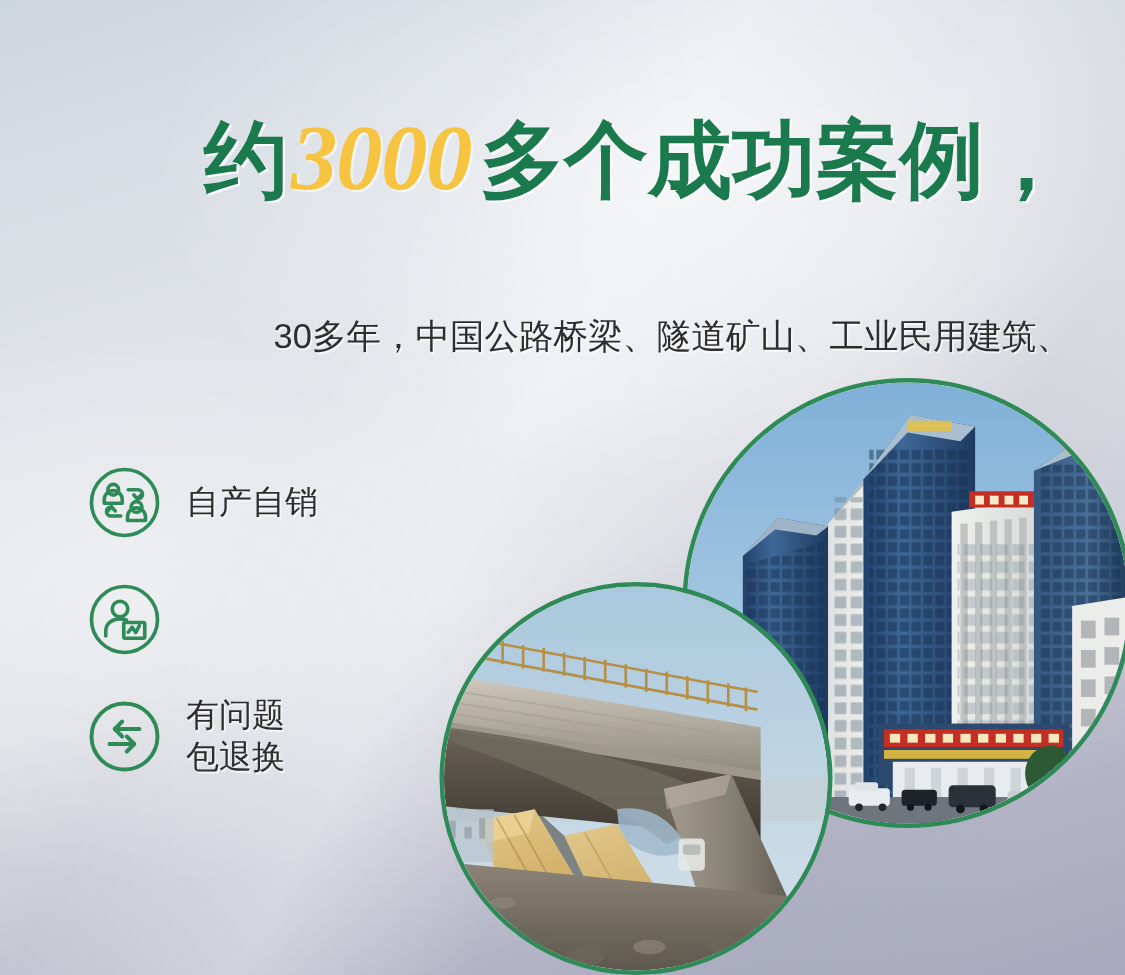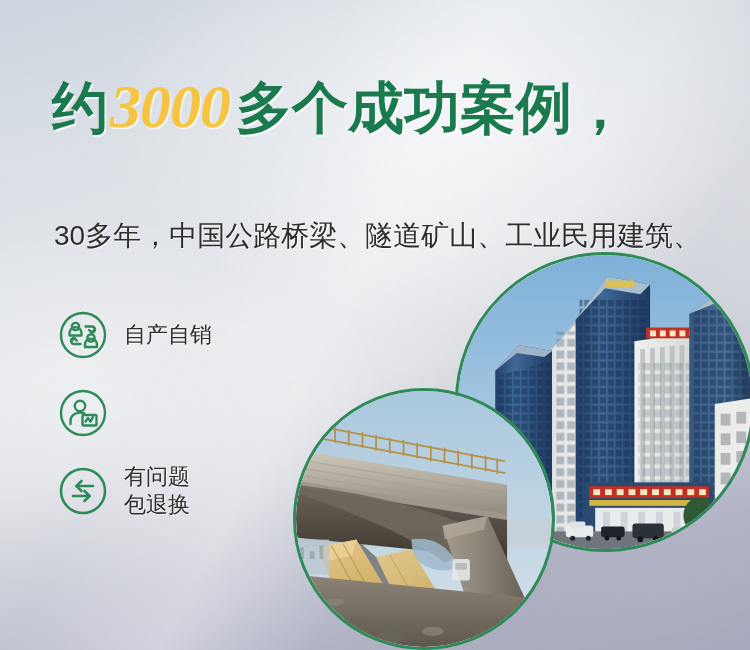--- a/index.html
+++ b/index.html
@@ -23,20 +23,21 @@
       radial-gradient(ellipse 420px 260px at 12% 62%, rgba(255,255,255,0.40) 0%, rgba(255,255,255,0.0) 72%),
       linear-gradient(163deg,
         #cdd5de 0%,
         #d7dde4 14%,
         #dfe3e8 30%,
         #e4e6ea 44%,
         #dddfe4 56%,
         #c9cbd6 70%,
         #b3b4c6 84%,
         #a7a8bd 100%);
+    text-align: right;
   }
 
   
   #sheen {
     position: absolute;
     inset: 0;
     background:
       linear-gradient(118deg, rgba(255,255,255,0) 32%, rgba(255,255,255,0.33) 46%, rgba(255,255,255,0) 60%),
       linear-gradient(118deg, rgba(150,155,175,0) 62%, rgba(150,155,175,0.16) 76%, rgba(150,155,175,0) 90%);
     pointer-events: none;
@@ -70,26 +71,25 @@
   }
 
   
   .subtitle {
     position: absolute;
     left: 54px;
     top: 206px;
     width: 660px;
   }
   .subtitle-line {
-    font-size: 28px;
+    font-size: 23px;
     line-height: 37px;
     color: #2e2e2e;
     white-space: nowrap;
     text-shadow: 1px 1px 0 rgba(255,255,255,0.7);
-    margin-top: 11px;
   }
 
   
   .features {
     position: absolute;
     left: 56px;
     top: 296px;
     z-index: 5;
   }
   .feature-row {

